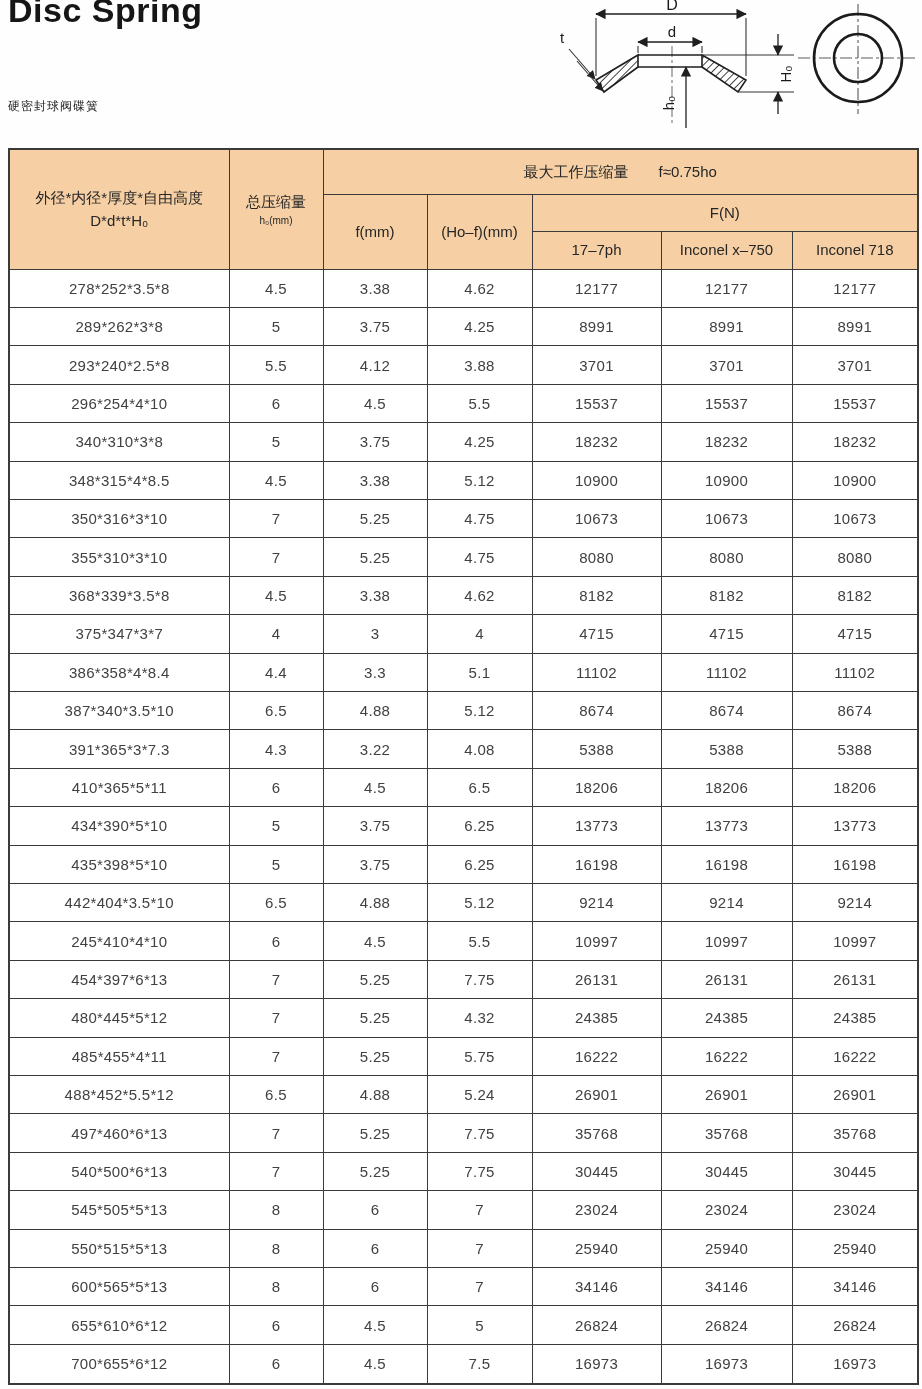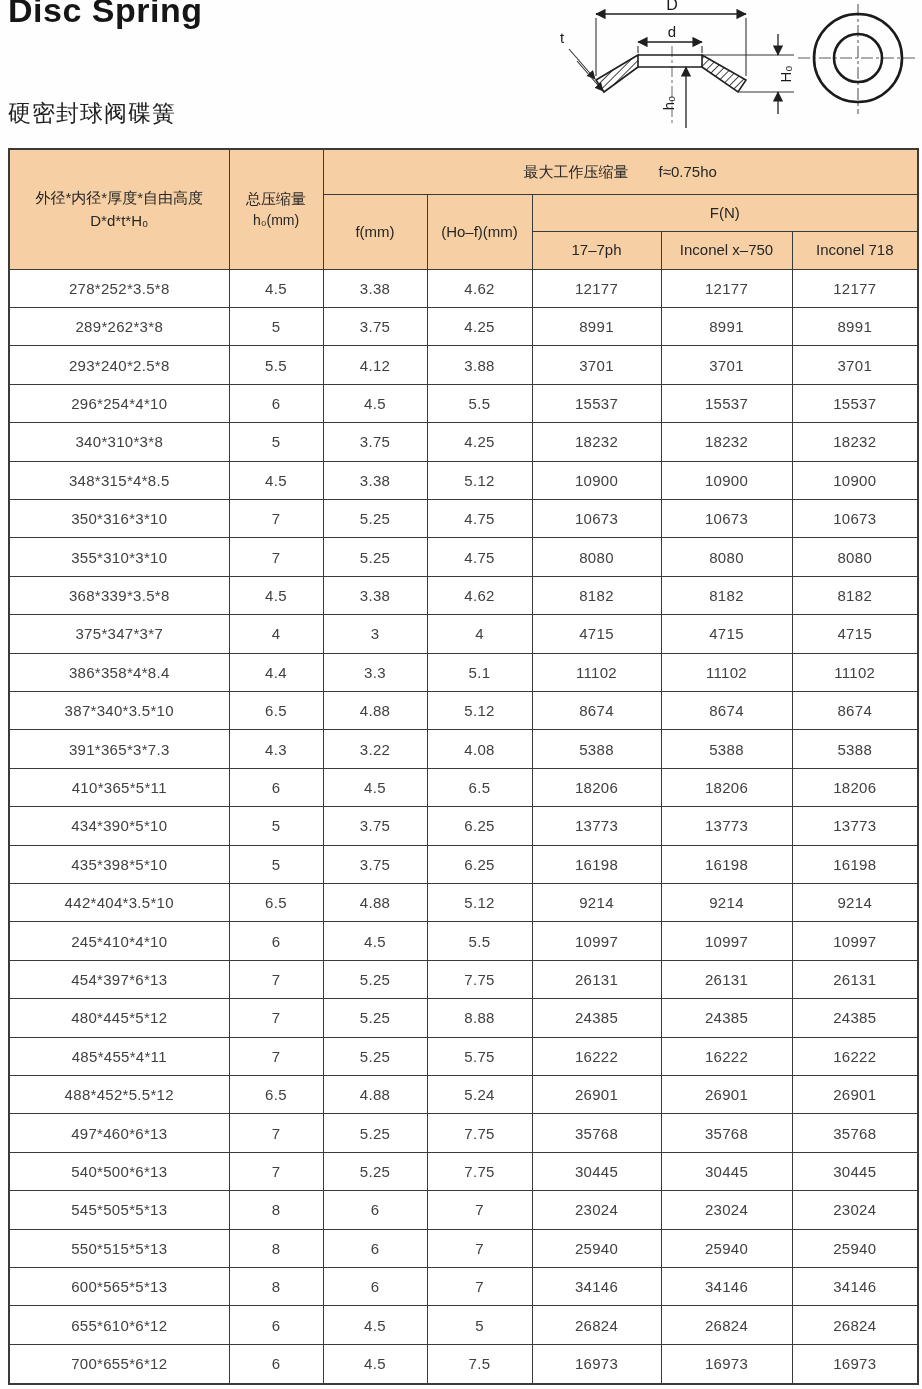--- a/index.html
+++ b/index.html
@@ -10,41 +10,41 @@
     font-family:"Liberation Sans","DejaVu Sans",sans-serif;
     color:#3c3c3c;
   }
   .page-title {
     position:absolute; left:8px; top:-9px;
     font-size:34px; font-weight:800; letter-spacing:0.5px; color:#161616;
     font-family:"Liberation Sans","DejaVu Sans",sans-serif;
   }
   .subtitle {
     position:absolute; left:8px; top:98px;
-    font-size:23px; color:#222222; letter-spacing:1px;
+    font-size:12px; color:#222222; letter-spacing:1px;
   }
   .dia-section { position:absolute; left:550px; top:0; }
   .dia-ring    { position:absolute; left:796px; top:2px; }
   svg text { font-family:"Liberation Sans","DejaVu Sans",sans-serif; fill:#1a1a1a; }
 
   table.spec {
     position:absolute; left:8px; top:148px;
     width:909px; height:1237px;
     border-collapse:collapse; table-layout:fixed;
     border:2px solid #3a3a3a;
   }
   table.spec th, table.spec td {
     border:1.5px solid #3a3a3a;
     text-align:center; vertical-align:middle; padding:0;
   }
   table.spec thead th {
     background:#f6d0a4; font-weight:400; color:#262626;
     font-size:15px; line-height:1.55;
   }
-  .hdr-sub { font-size:14px; }
+  .hdr-sub { font-size:10px; }
   .hdr-top-span { display:flex; justify-content:center; align-items:flex-start; gap:30px; }
   table.spec tbody td {
     background:#ffffff; font-size:15px; color:#414141; letter-spacing:0.3px;
   }
   tr.hr1 { height:45px; } tr.hr2 { height:37px; } tr.hr3 { height:38px; }
 </style>
 </head>
 <body>
 
 <div class="page">
@@ -308,21 +308,21 @@
           <td>5.25</td>
           <td>7.75</td>
           <td>26131</td>
           <td>26131</td>
           <td>26131</td>
         </tr>
         <tr>
           <td>480*445*5*12</td>
           <td>7</td>
           <td>5.25</td>
-          <td>8.88</td>
+          <td>4.32</td>
           <td>24385</td>
           <td>24385</td>
           <td>24385</td>
         </tr>
         <tr>
           <td>485*455*4*11</td>
           <td>7</td>
           <td>5.25</td>
           <td>5.75</td>
           <td>16222</td>

